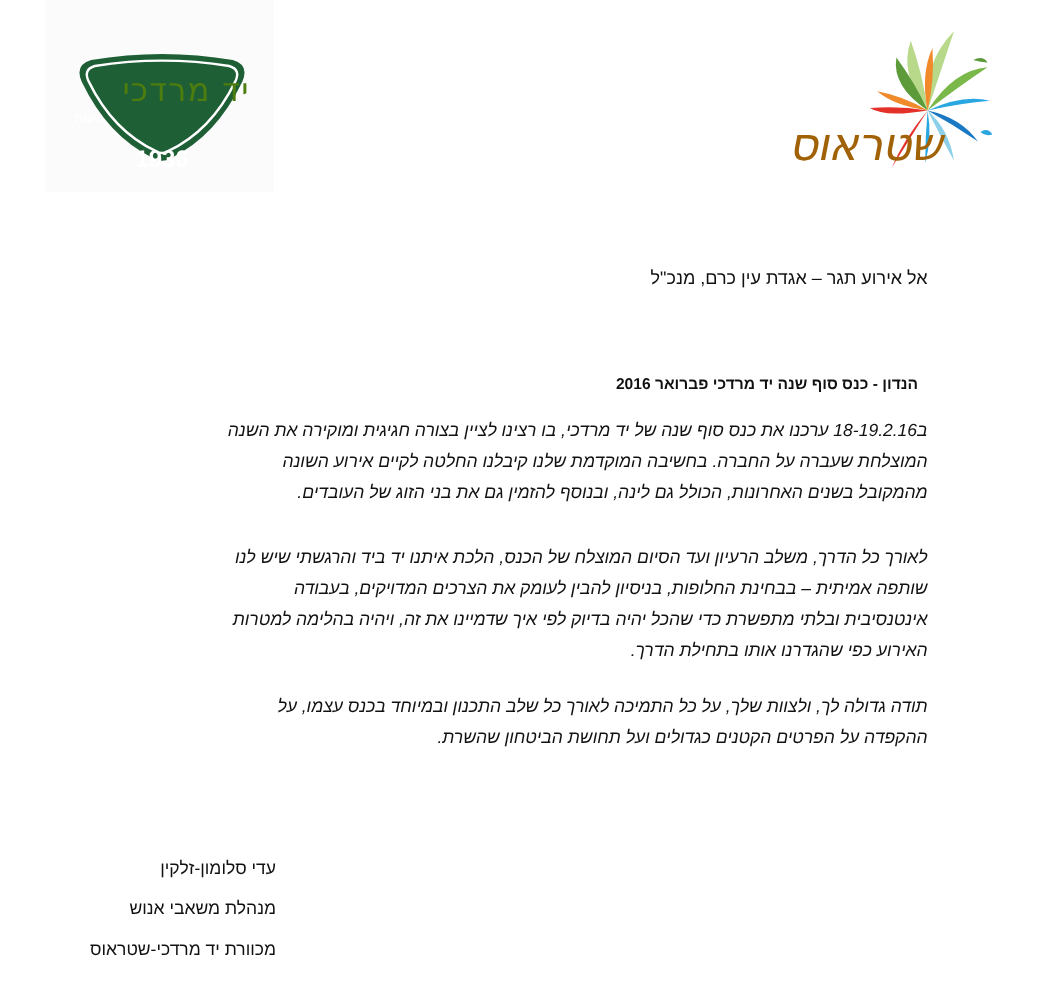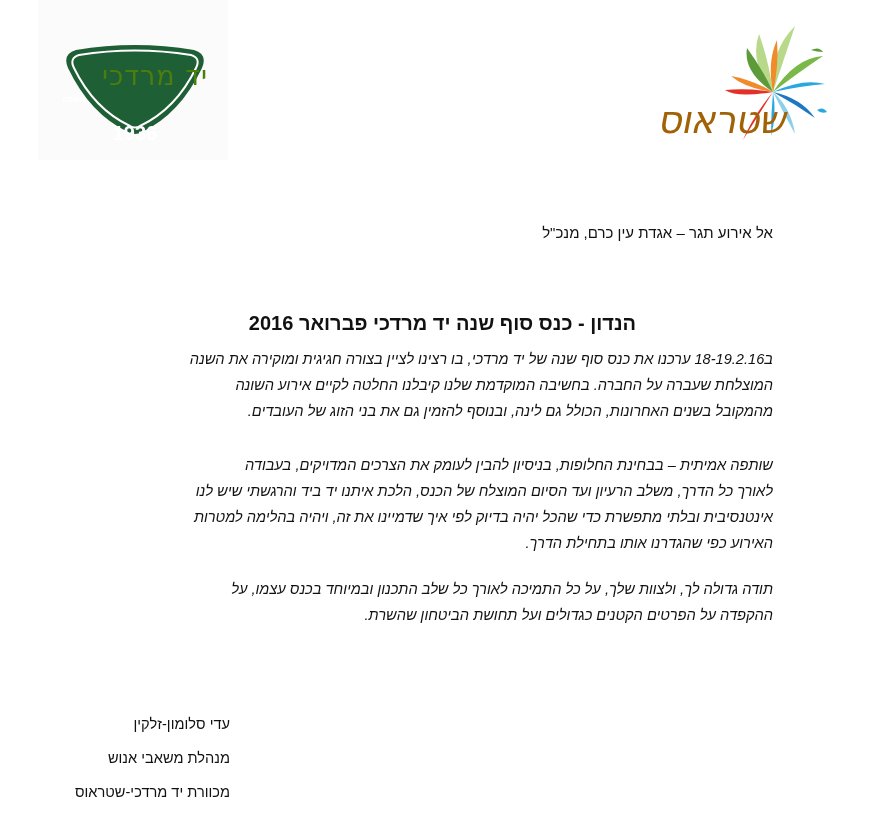--- a/index.html
+++ b/index.html
@@ -25,21 +25,21 @@
     position: absolute; left: 0; right: 0; top: 60px; text-align: center;
     color: #fff; font-size: 20px; font-weight: bold; margin-top: 18px;
   }
   .strauss-logo { position: absolute; left: 655px; top: 14px; width: 180px; height: 130px; }
   .strauss-word {
     position: absolute; left: 2px; top: 84px; color: #a16207; font-size: 38px;
     font-style: italic; font-family: "DejaVu Sans", sans-serif; direction: rtl; letter-spacing: -1px;
   }
   .doc { position: absolute; right: 102px; left: 128px; direction: rtl; text-align: right; }
   .recipient { top: 224px; font-size: 15px; }
-  .subject { top: 312px; font-size: 20px; font-weight: bold; text-align: center; left: 128px; right: 102px; }
+  .subject { top: 312px; font-size: 13px; font-weight: bold; text-align: right; left: 128px; right: 102px; }
   .subject span { display: inline-block; transform: translateX(-8px); }
   .para { font-size: 14.6px; line-height: 26px; text-align: justify; text-align-last: right; font-style: italic; }
   .p1 { top: 346px; }
   .p2 { top: 452px; }
   .p3 { top: 576px; }
   .para .line { display: block; white-space: nowrap; }
   .sig { position: absolute; right: 645px; direction: rtl; text-align: right; font-size: 14.6px; white-space: nowrap; }
   .sig1 { top: 716px; }
   .sig2 { top: 750px; }
   .sig3 { top: 784px; }
@@ -87,22 +87,22 @@
   <span>הנדון - כנס סוף שנה יד מרדכי פברואר 2016</span>
 </div>
 
 <div class="doc para p1">
   <span class="line">ב18-19.2.16 ערכנו את כנס סוף שנה של יד מרדכי, בו רצינו לציין בצורה חגיגית ומוקירה את השנה</span>
   <span class="line">המוצלחת שעברה על החברה. בחשיבה המוקדמת שלנו קיבלנו החלטה לקיים אירוע השונה</span>
   <span class="line">מהמקובל בשנים האחרונות, הכולל גם לינה, ובנוסף  להזמין גם את בני הזוג של העובדים.</span>
 </div>
 
 <div class="doc para p2">
+  <span class="line">לאורך כל הדרך, משלב הרעיון ועד הסיום המוצלח של הכנס, הלכת איתנו יד ביד והרגשתי שיש לנו</span>
   <span class="line">שותפה אמיתית – בבחינת החלופות, בניסיון להבין לעומק את הצרכים המדויקים, בעבודה</span>
-  <span class="line">לאורך כל הדרך, משלב הרעיון ועד הסיום המוצלח של הכנס, הלכת איתנו יד ביד והרגשתי שיש לנו</span>
   <span class="line">אינטנסיבית ובלתי מתפשרת כדי שהכל יהיה בדיוק לפי איך שדמיינו את זה, ויהיה בהלימה למטרות</span>
   <span class="line">האירוע כפי שהגדרנו אותו בתחילת הדרך.</span>
 </div>
 
 <div class="doc para p3">
   <span class="line">תודה גדולה לך, ולצוות שלך, על כל התמיכה לאורך כל שלב התכנון ובמיוחד בכנס עצמו, על</span>
   <span class="line">ההקפדה על הפרטים הקטנים כגדולים ועל תחושת הביטחון שהשרת.</span>
 </div>
 
 <div class="sig sig1">עדי סלומון-זלקין</div>

